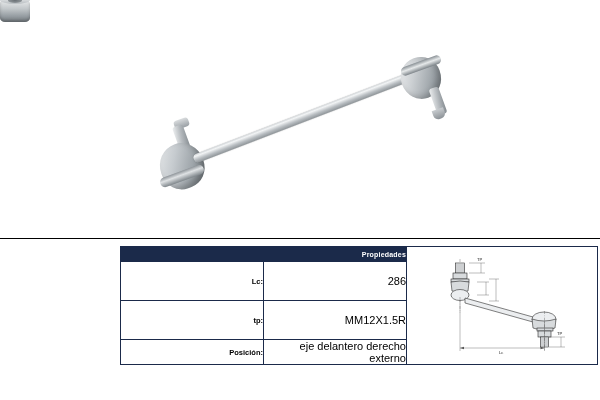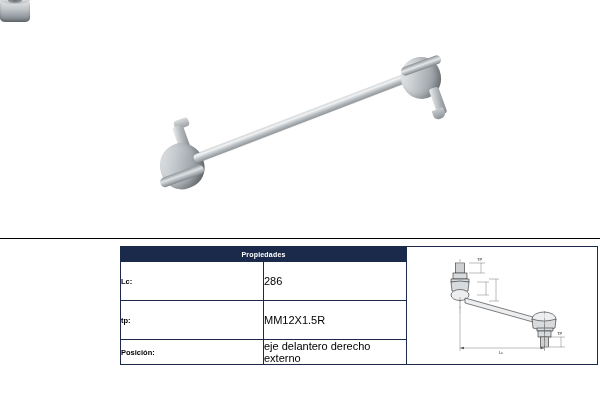--- a/index.html
+++ b/index.html
@@ -187,20 +187,21 @@
     top: 246px;
     width: 478px;
     border-collapse: collapse;
     font-size: 7px;
     table-layout: fixed;
   }
   #props-table td, #props-table th {
     border: 1px solid #1b2a4a;
     padding: 0;
     vertical-align: middle;
+    text-align: right;
   }
   .hdr {
     background: #1b2a4a;
     color: #ffffff;
     text-align: center;
     font-size: 7px;
     font-weight: bold;
     height: 14px;
     letter-spacing: .2px;
   }

